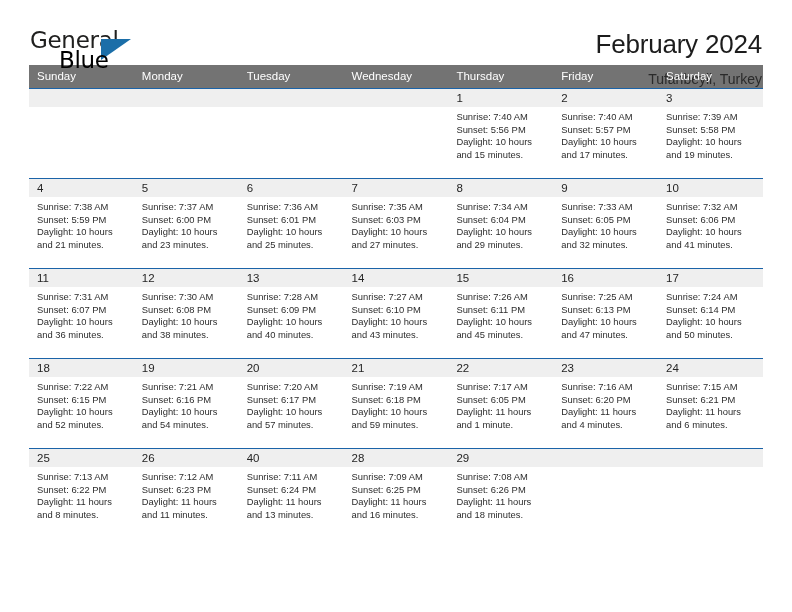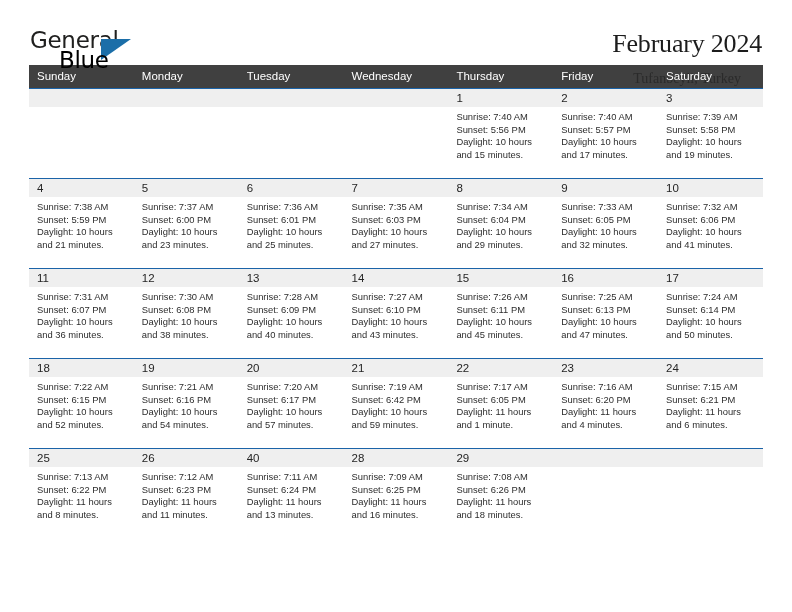--- a/index.html
+++ b/index.html
@@ -54,23 +54,22 @@
   .logo-triangle {
     position: absolute;
     left: 71px;
     top: 12px;
     width: 0;
     height: 0;
     border-left: 30px solid #1b6ea8;
     border-bottom: 21px solid transparent;
   }
   .title-block {
-    text-align: center;
+    text-align: right;
     padding-top: 2px;
-    font-family: Liberation Serif, serif;
   }
   .cal-title {
     font-size: 26px;
     color: #1c1c1c;
     font-weight: 400;
     line-height: 30px;
     letter-spacing: -0.2px;
   }
   .cal-subtitle {
     font-size: 14px;
@@ -82,21 +81,21 @@
 
   
   .calendar {
     margin: 0 29px;
     width: 734px;
     border-collapse: collapse;
     table-layout: fixed;
   }
   .calendar col { width: 104.85px; }
   .calendar thead th {
-    background: #404040;
+    background: #737373;
     color: #ffffff;
     font-size: 11.5px;
     font-weight: 400;
     text-align: left;
     padding: 5px 0 6px 8px;
     height: 22px;
     line-height: 12px;
   }
   .calendar tbody td {
     vertical-align: top;
@@ -384,21 +383,21 @@
               <div>Sunrise: 7:20 AM</div>
               <div>Sunset: 6:17 PM</div>
               <div>Daylight: 10 hours</div>
               <div>and 57 minutes.</div>
             </div>
           </td>
           <td>
             <div class="day-band">21</div>
             <div class="day-body">
               <div>Sunrise: 7:19 AM</div>
-              <div>Sunset: 6:42 PM</div>
+              <div>Sunset: 6:18 PM</div>
               <div>Daylight: 10 hours</div>
               <div>and 59 minutes.</div>
             </div>
           </td>
           <td>
             <div class="day-band">22</div>
             <div class="day-body">
               <div>Sunrise: 7:17 AM</div>
               <div>Sunset: 6:05 PM</div>
               <div>Daylight: 11 hours</div>

